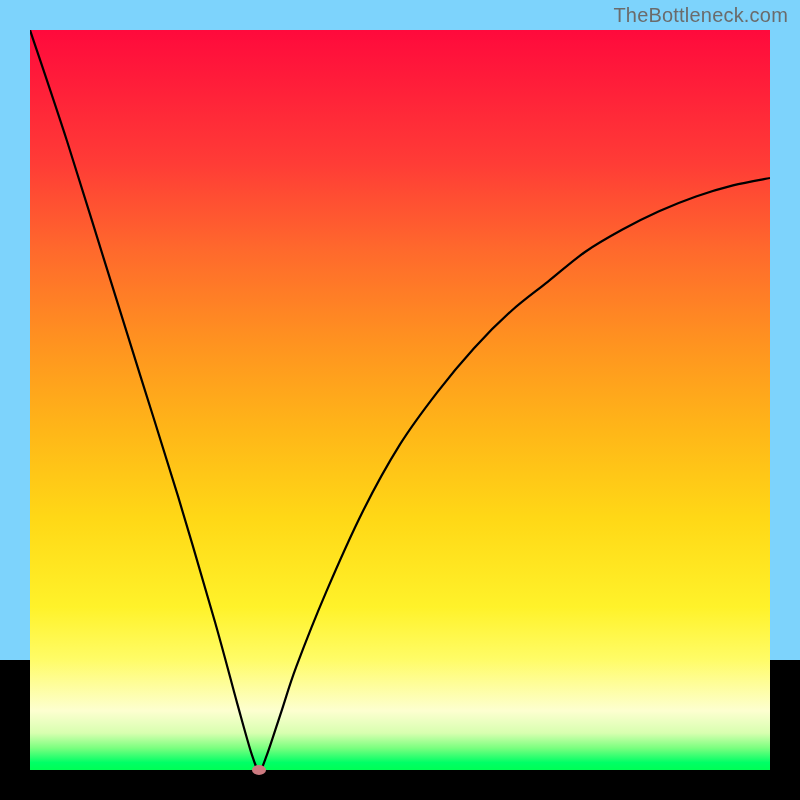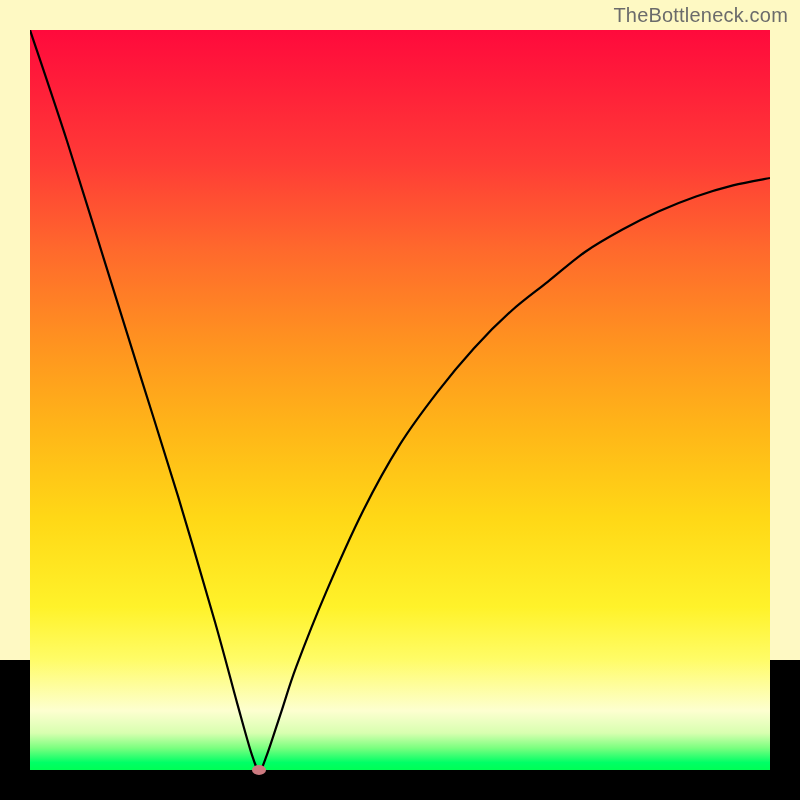--- a/index.html
+++ b/index.html
@@ -8,21 +8,21 @@
     width: 800px;
     height: 800px;
     overflow: hidden;
     background: #000;
     font-family: Arial, Helvetica, sans-serif;
   }
   .frame {
     position: relative;
     width: 800px;
     height: 660px;
-    background: #fef9c3;
+    background: #7dd3fc;
   }
   .plot {
     position: absolute;
     left: 30px;
     top: 30px;
     width: 740px;
     height: 740px;
     background: linear-gradient(
       to bottom,
       #ff0a3c 0%,

